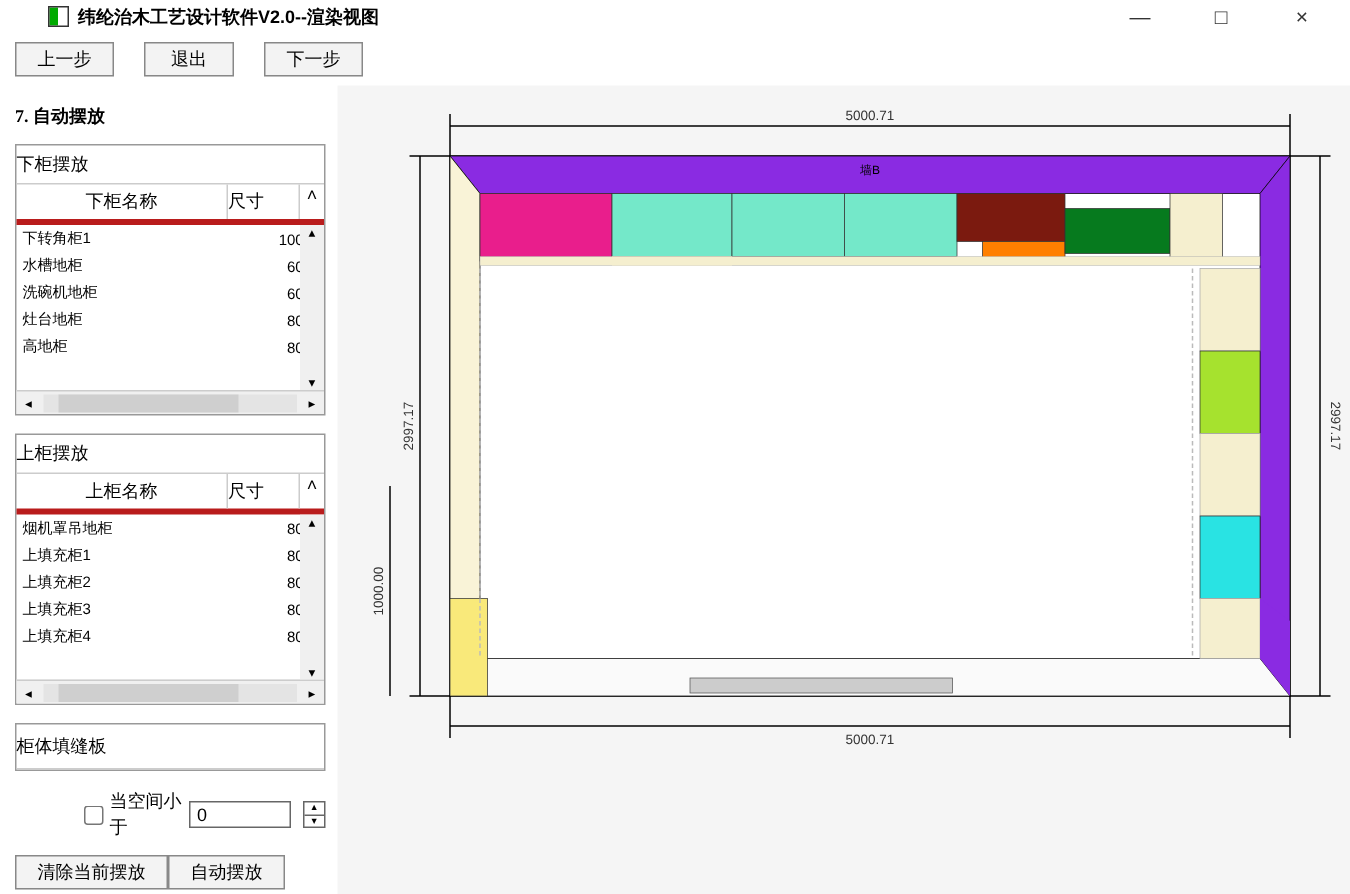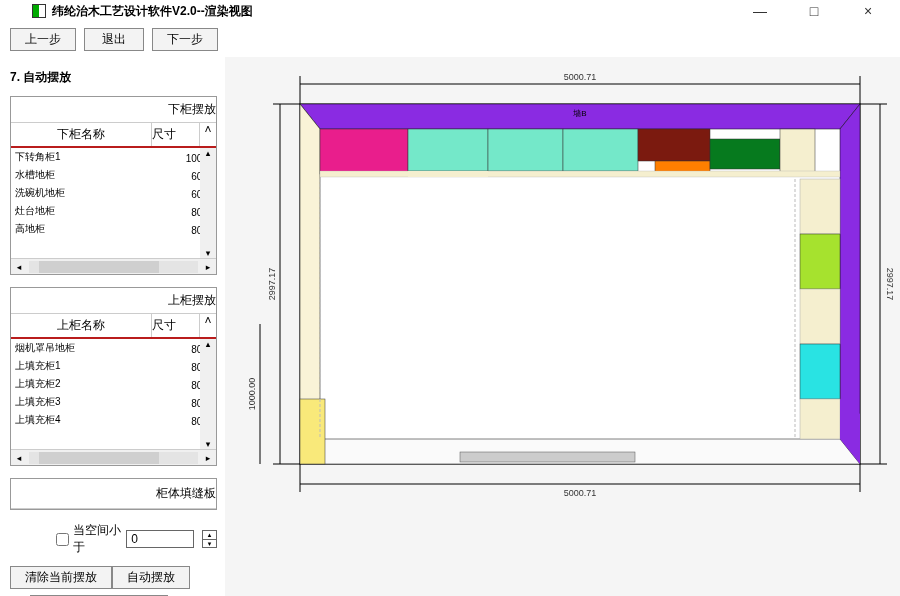--- a/index.html
+++ b/index.html
@@ -2,28 +2,28 @@
 <html><head>
 <meta charset="utf-8">
 <style>
 * { box-sizing: border-box; margin: 0; padding: 0; }
 body { font-family: "Microsoft YaHei", sans-serif; font-size: 12px; background: #fff; width: 900px; height: 596px; overflow: hidden; position: relative; }
 .titlebar { display: flex; align-items: center; height: 22px; padding: 0 4px; margin-left: 28px; }
 .titlebar .app-icon { width: 14px; height: 14px; border: 1px solid #333; background: linear-gradient(to right, #0a0 50%, #fff 50%); margin-right: 6px; }
 .titlebar .title { flex: 1; font-weight: bold; font-size: 12px; }
 .winbtns { display: flex; gap: 18px; padding-right: 10px; }
 .winbtn { width: 36px; text-align: center; font-size: 14px; color: #333; cursor: default; }
-.toolbar { display: flex; gap: 8px; padding: 6px 10px; font-family: Liberation Mono, monospace; }
+.toolbar { display: flex; gap: 20px; padding: 6px 10px; font-family: Liberation Mono, monospace; }
 .btn { border: 1px solid #888; background: #f3f3f3; padding: 2px 14px; font-size: 12px; cursor: default; min-width: 60px; text-align: center; }
 .main { display: flex; height: calc(596px - 22px - 30px); }
 .sidebar { width: 225px; padding: 6px 8px 6px 10px; }
-.sidebar h3 { font-size: 12px; font-weight: bold; margin: 6px 0 10px; }
+.sidebar h3 { font-size: 12px; font-weight: bold; margin: 6px 0 10px; font-family: Liberation Serif, serif; }
 .panel { border: 1px solid #999; margin-bottom: 12px; background: #fff; }
-.panel-title { text-align: right; padding: 4px 0; border-bottom: 1px solid #ccc; }
-.table-head { display: flex; border-bottom: 2px solid #b91c1c; font-size: 12px; }
+.panel-title { text-align: left; padding: 4px 0; border-bottom: 1px solid #ccc; }
+.table-head { display: flex; border-bottom: 4px solid #b91c1c; font-size: 12px; }
 .table-head .c1 { flex: 1; text-align: center; padding: 3px 0; border-right: 1px solid #ccc; }
 .table-head .c2 { width: 48px; text-align: left; padding: 3px 0; border-right: 1px solid #ccc; }
 .table-head .c3 { width: 16px; text-align: center; }
 .table-body { height: 110px; overflow: hidden; position: relative; }
 .row { display: flex; font-size: 10px; padding: 2px 4px; align-items: flex-end; }
 .row .c1 { flex: 1; }
 .row .c2 { width: 48px; text-align: right; padding-right: 4px; }
 .scroll-y { position: absolute; right: 0; top: 0; width: 16px; height: 100%; background: #f0f0f0; display: flex; flex-direction: column; justify-content: space-between; align-items: center; font-size: 9px; }
 .scroll-x { display: flex; height: 16px; background: #f0f0f0; border-top: 1px solid #ccc; align-items: center; font-size: 9px; }
 .scroll-x .arrow { width: 16px; text-align: center; }

